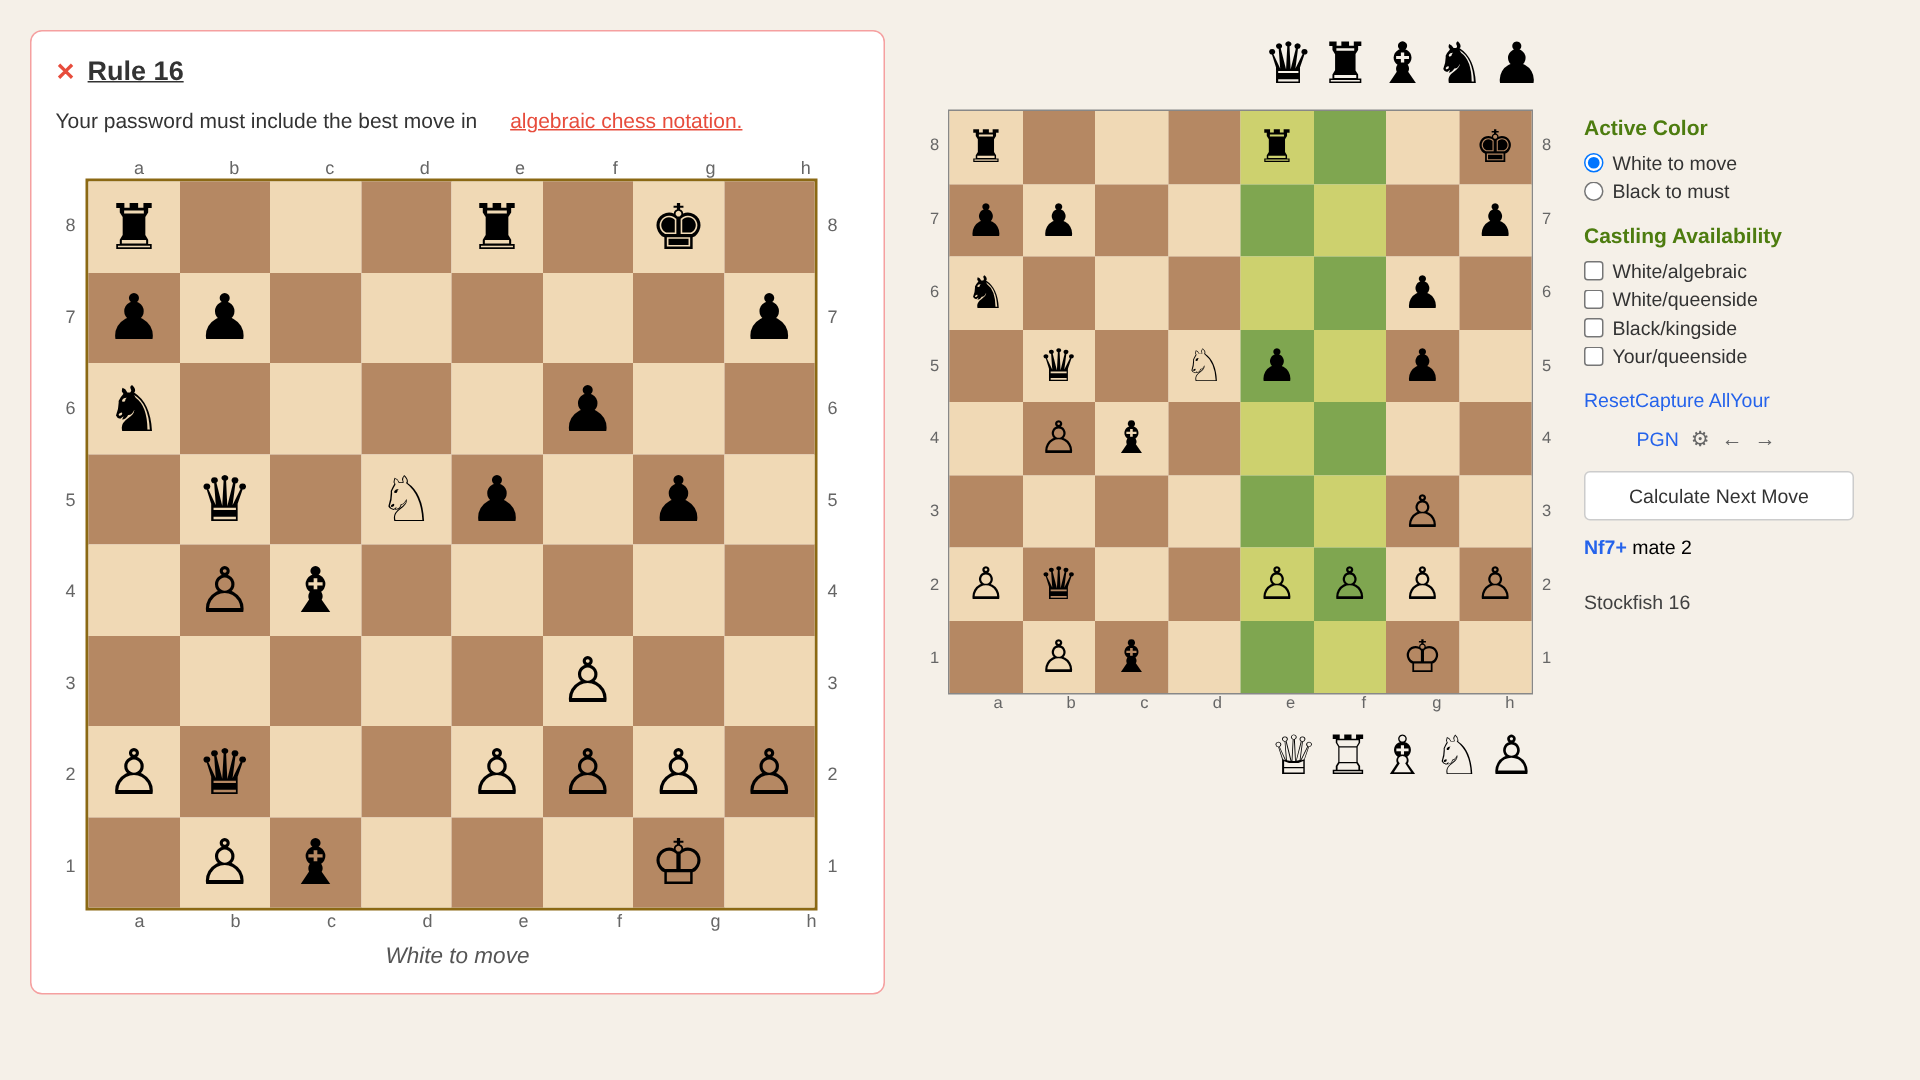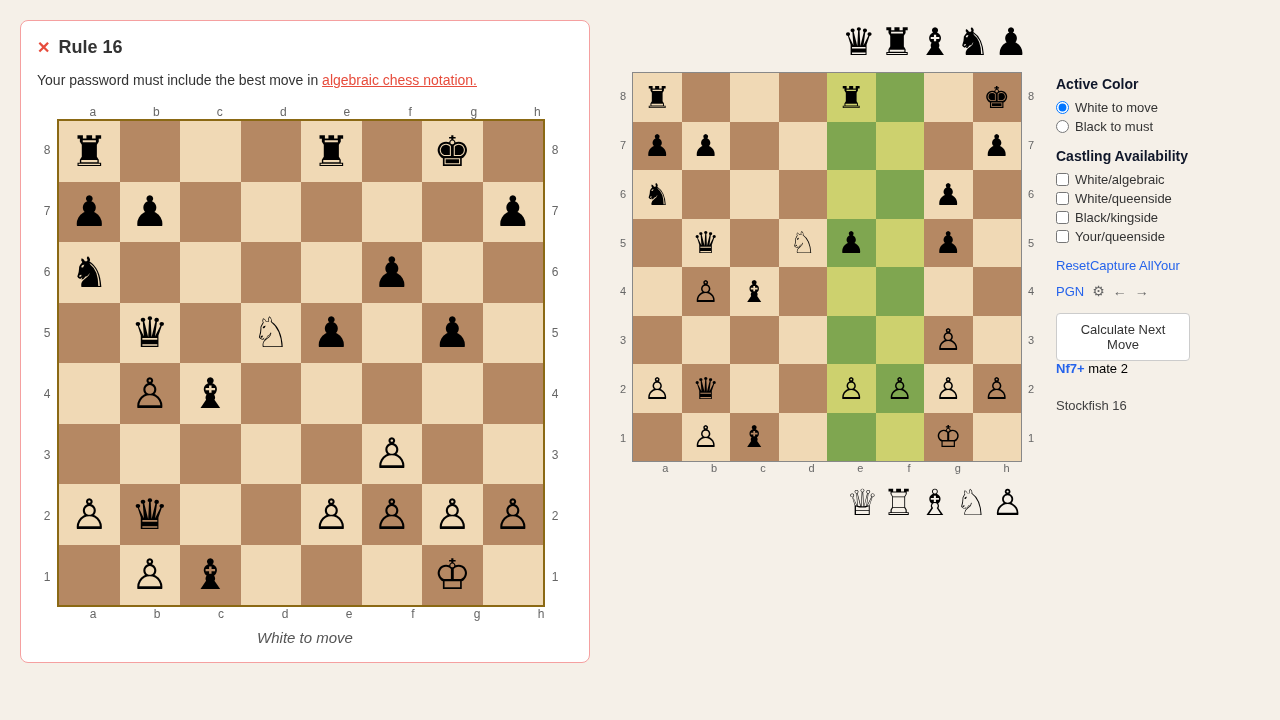--- a/index.html
+++ b/index.html
@@ -32,30 +32,32 @@
     }
     .rule-close {
       color: #e74c3c;
       font-size: 16px;
       font-weight: bold;
     }
     .rule-title {
       font-size: 18px;
       font-weight: 600;
       color: #333;
+      text-decoration: underline;
     }
     .rule-description {
       font-size: 14px;
       color: #333;
       margin-bottom: 14px;
       line-height: 1.5;
     }
     .rule-description a {
       color: #e74c3c;
       text-decoration: underline;
+      margin-left: 18px;
     }
     .board-container {
       position: relative;
     }
     .board-label-row {
       display: flex;
       padding-left: 24px;
       padding-right: 4px;
     }
     .board-label-row span {
@@ -199,21 +201,21 @@
     }
 
     
     .controls-panel {
       width: 200px;
       padding-top: 4px;
     }
     .section-title {
       font-size: 14px;
       font-weight: 700;
-      color: #0f172a;
+      color: #4d7c0f;
       margin-bottom: 8px;
     }
     .radio-group, .checkbox-group {
       display: flex;
       flex-direction: column;
       gap: 4px;
       margin-bottom: 14px;
     }
     .radio-item, .checkbox-item {
       display: flex;
@@ -233,40 +235,42 @@
       color: #2563eb;
       font-size: 13px;
       cursor: pointer;
       text-decoration: none;
     }
     .pgn-row {
       display: flex;
       align-items: center;
       gap: 8px;
       margin-bottom: 14px;
+      margin-left: 35px;
     }
     .pgn-label {
       font-size: 13px;
       color: #2563eb;
       cursor: pointer;
     }
     .pgn-icon {
       color: #666;
       font-size: 14px;
       cursor: pointer;
     }
     .calc-button {
-      width: 134px;
+      width: 180px;
       padding: 8px 12px;
       background: white;
       border: 1px solid #ccc;
       border-radius: 4px;
       font-size: 13px;
       cursor: pointer;
       color: #333;
+      margin-bottom: 10px;
     }
     .result-line {
       font-size: 13px;
       margin-bottom: 22px;
     }
     .result-move {
       color: #2563eb;
       font-weight: 600;
     }
     .result-engine {

